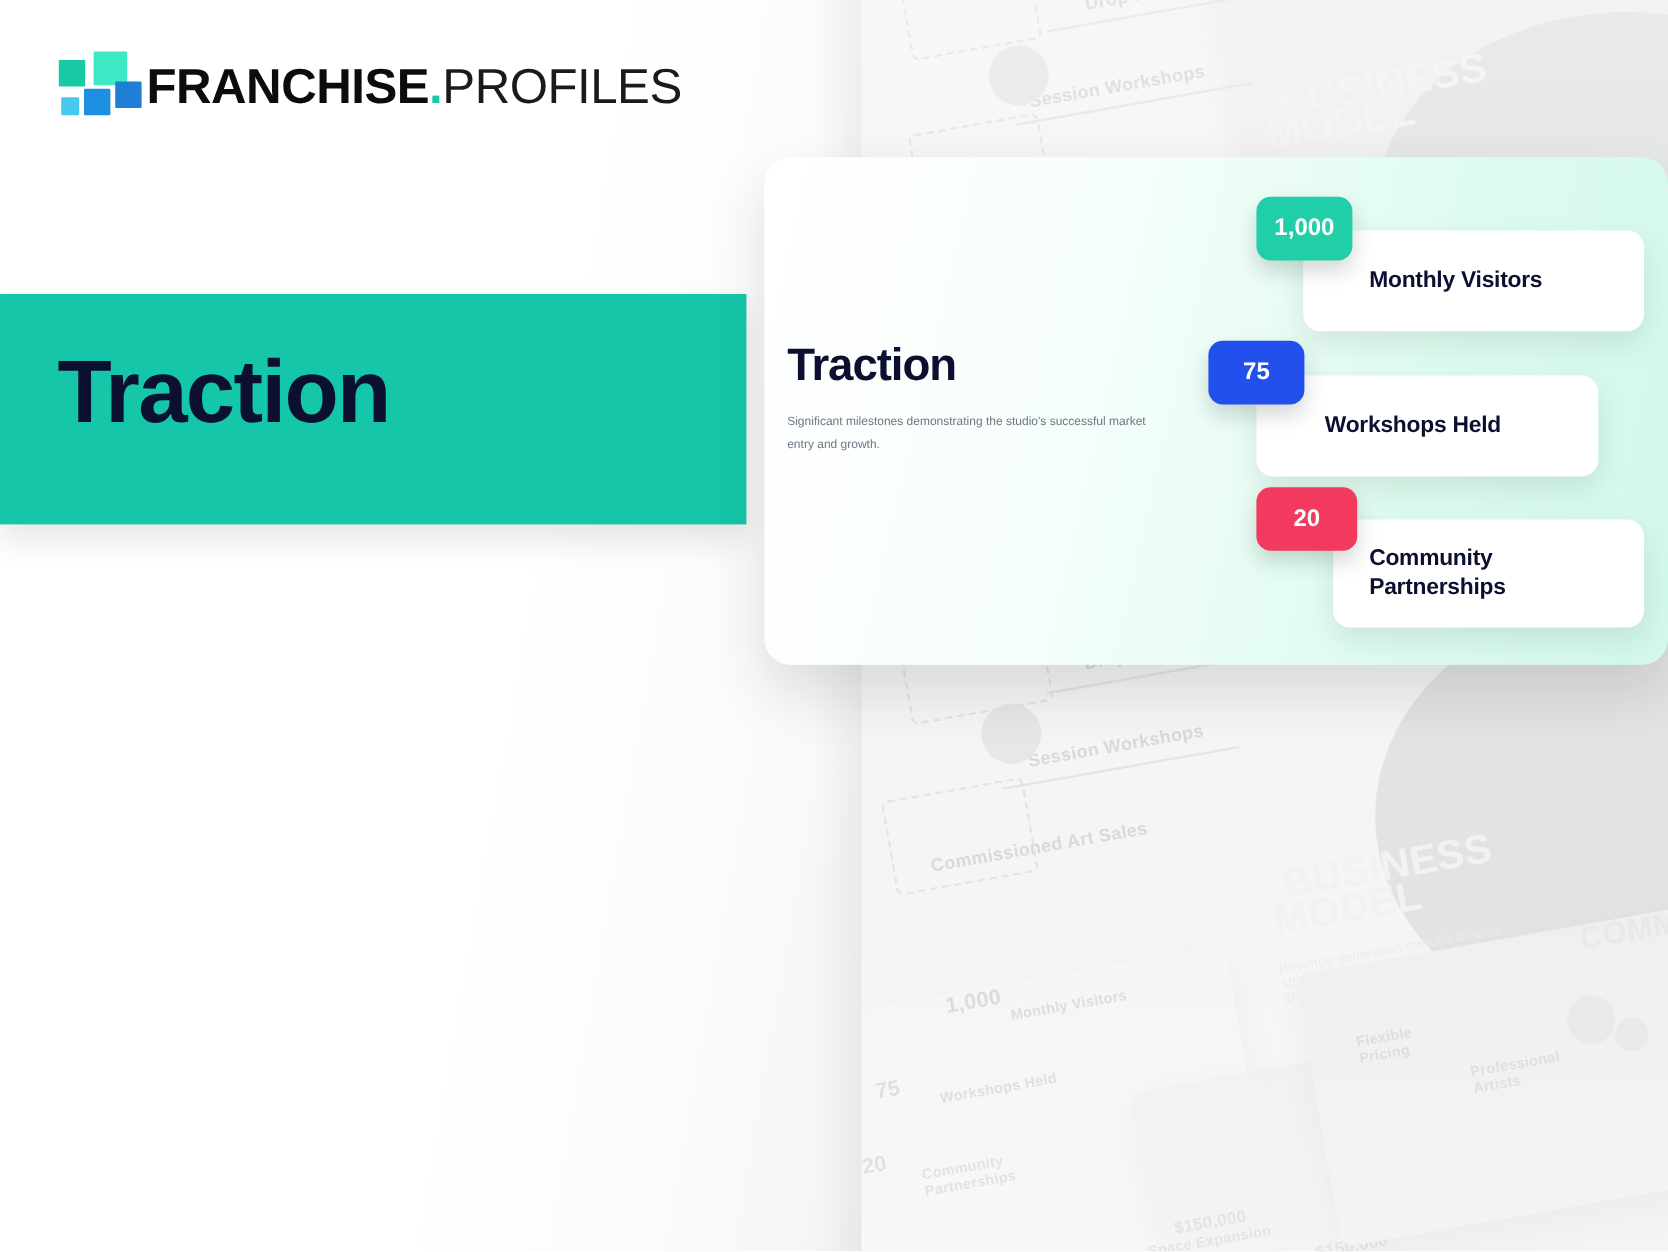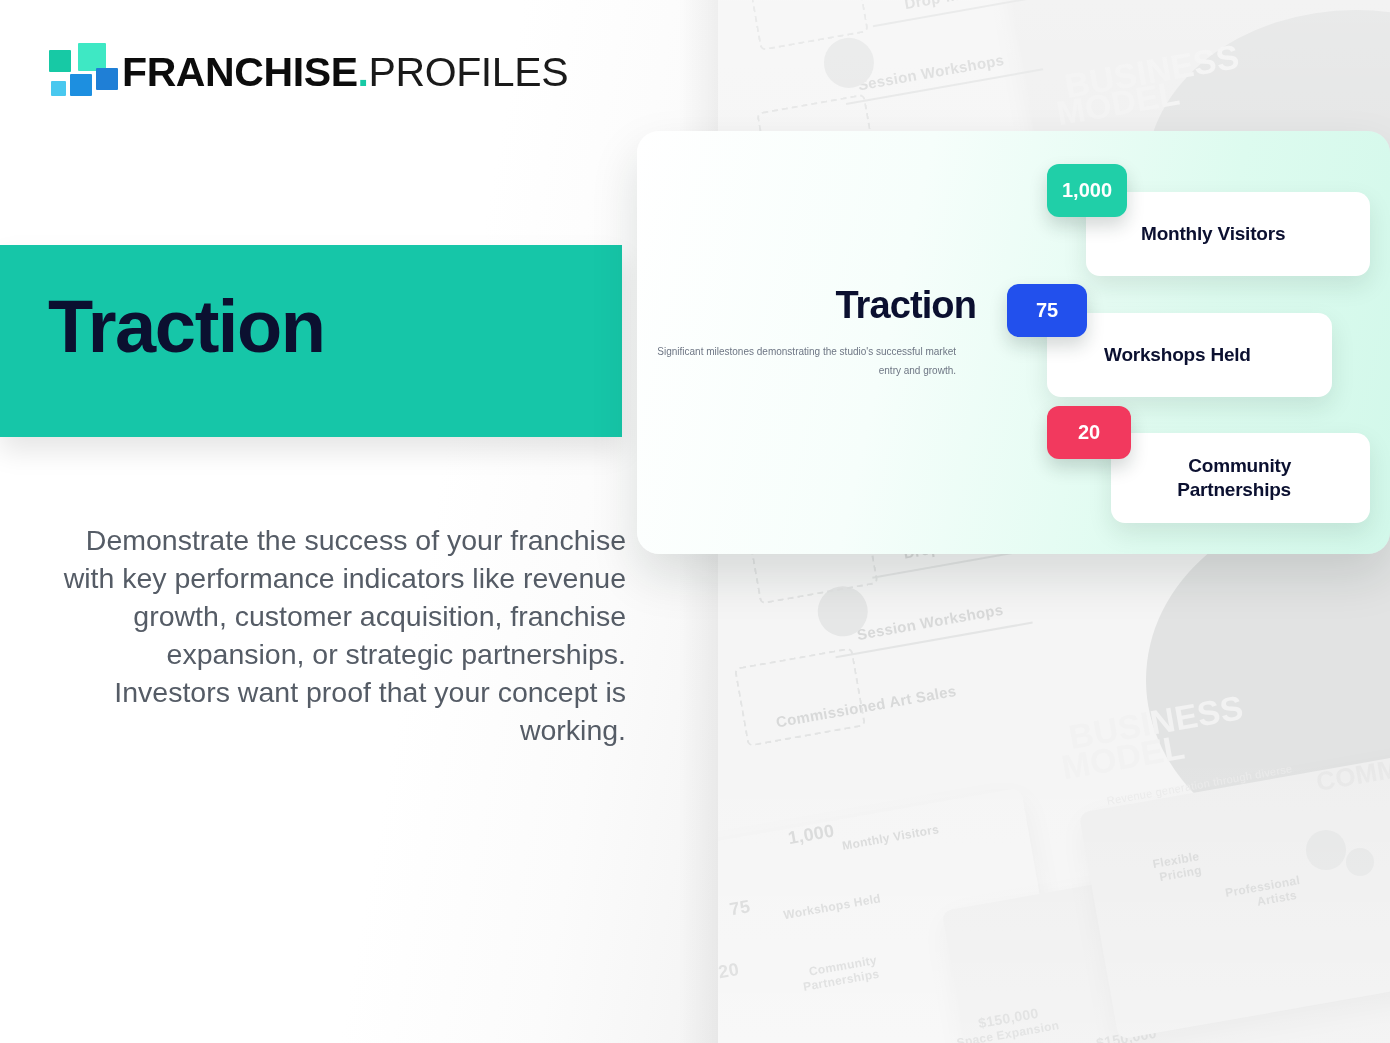--- a/index.html
+++ b/index.html
@@ -8,21 +8,20 @@
     overflow:hidden;
     background:#ffffff;
     font-family:"Liberation Sans", sans-serif;
   }
 
   #stage {
     position:relative;
     width:1390px; height:1043px;
     background:#ffffff;
     overflow:hidden;
-    text-align:right;
   }
 
   
   .bg-photo {
     position:absolute;
     left:716px; top:0;
     width:674px; height:1043px;
     background:
       linear-gradient(157deg, #f3f4f4 0%, #eceded 26%, #f2f2f2 48%, #e9eaea 68%, #f1f1f1 100%);
     overflow:hidden;
@@ -303,21 +302,20 @@
     </span>
     <span class="logo-word">
       <span class="bold">FRANCHISE</span><span class="dot">.</span><span class="thin">PROFILES</span>
     </span>
   </div>
 
   <div class="title-band">
     <h1>Traction</h1>
   </div>
 
-  <p class="body-copy">Demonstrate the success of your franchise with key performance indicators like revenue growth, customer acquisition, franchise expansion, or strategic partnerships. Investors want proof that your concept is working.</p>
 
   <div class="card">
 
     <div class="card-left">
       <div class="card-title">Traction</div>
       <div class="card-sub">Significant milestones demonstrating the studio's successful market entry and growth.</div>
     </div>
 
     <div class="metric m1">
       <div class="panel">

